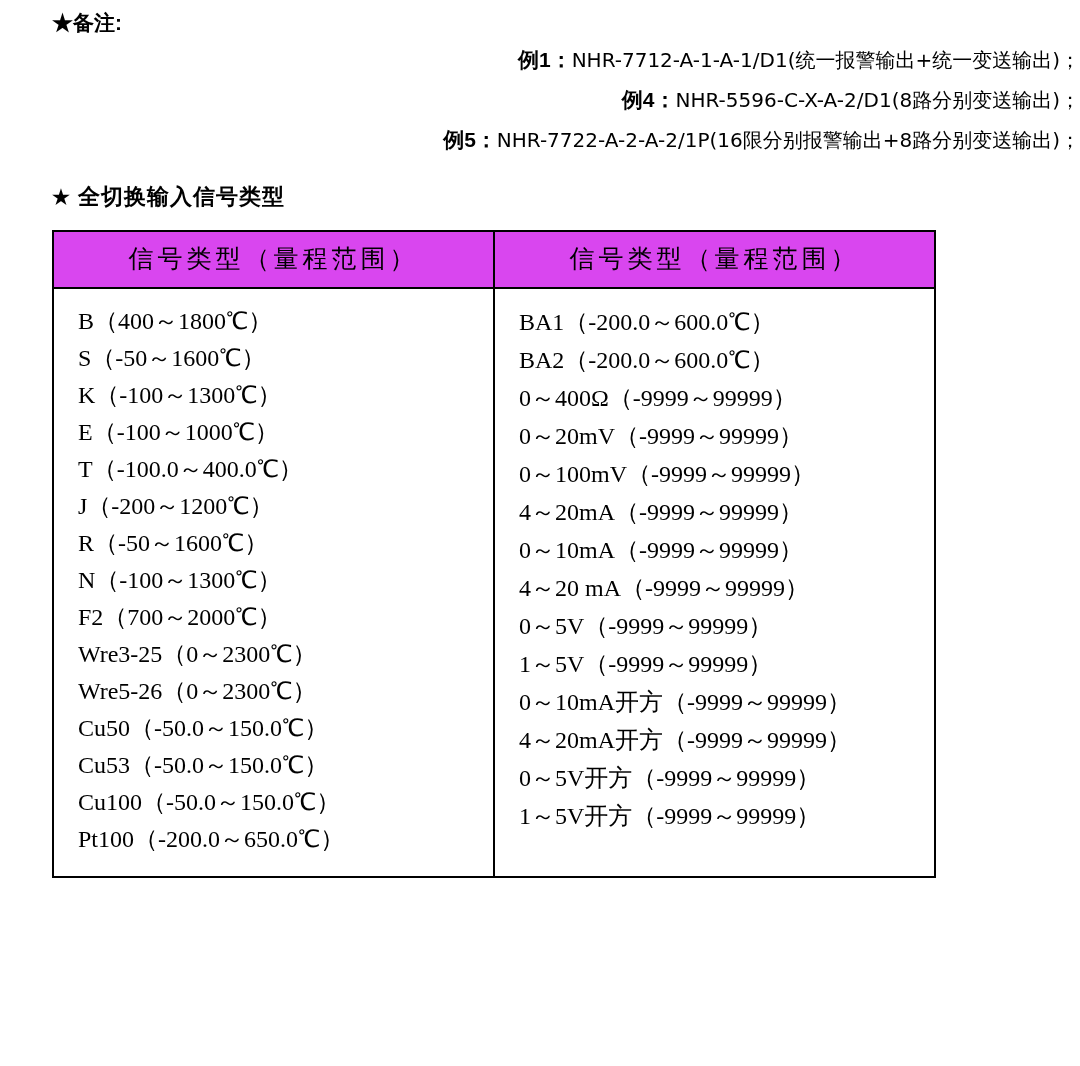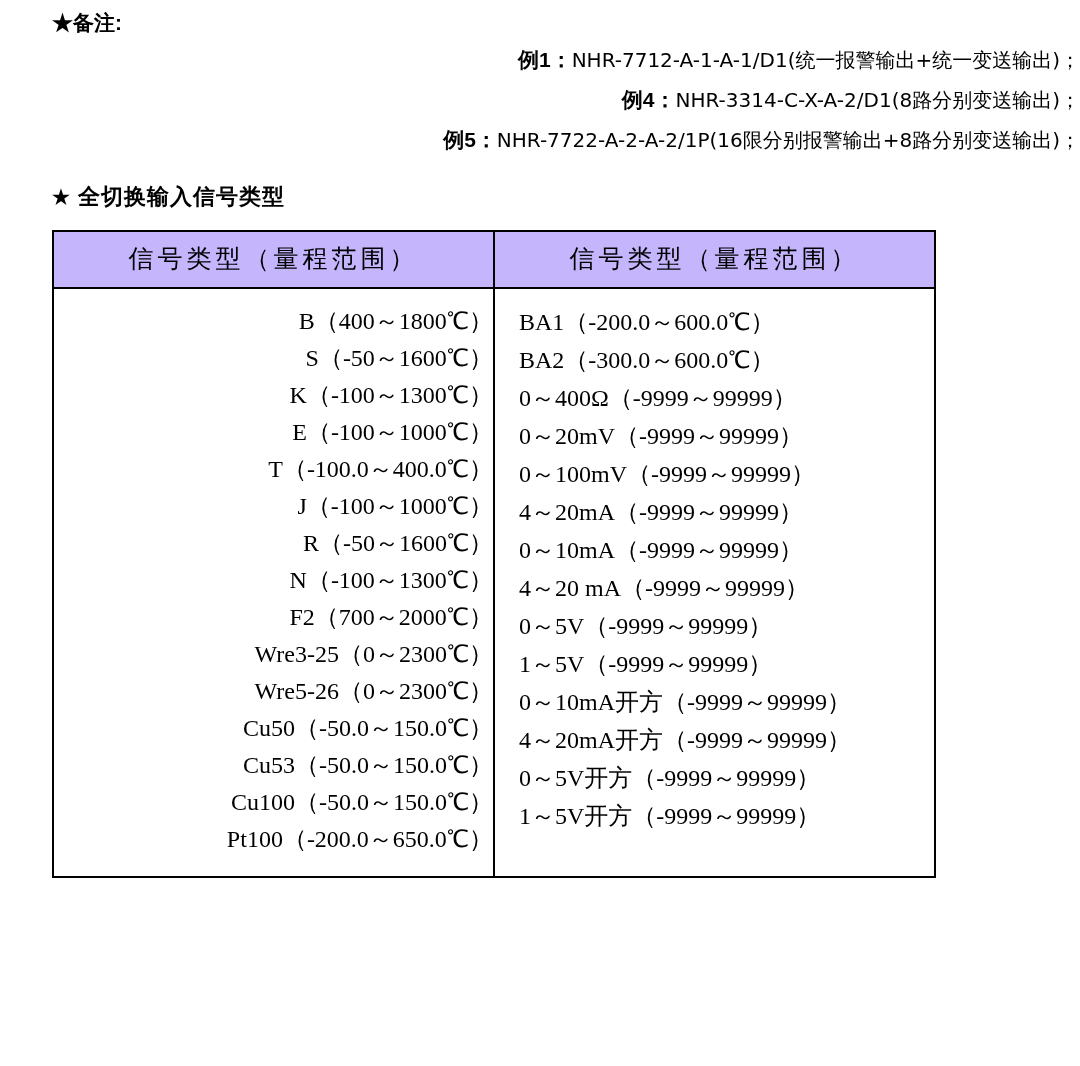--- a/index.html
+++ b/index.html
@@ -77,31 +77,30 @@
     width: 884px;
     table-layout: fixed;
   }
   table.sig-table th {
     border: 2px solid #000;
     font-family: "Liberation Serif", serif;
     font-size: 25px;
     font-weight: normal;
     letter-spacing: 4px;
     padding: 10px 0 12px 0;
-    background: #c4b5fd;
+    background: #d946ef;
     text-align: center;
   }
   table.sig-table td {
     border: 2px solid #000;
     vertical-align: top;
     padding: 14px 0 18px 0;
   }
   td.col-left {
     width: 404px;
-    text-align: right;
   }
   td.col-right {
     width: 476px;
   }
   ul.sig-list {
     list-style: none;
     margin: 0;
     padding: 0 0 0 24px;
   }
   ul.sig-list li {
@@ -121,21 +120,21 @@
 
 <div class="page">
 
   <div class="notes">
     <div class="note-head">★备注:</div>
 
     <div class="example-line">
       <span class="ex-label">例1：</span><span class="ex-model">NHR-7712-A-1-A-1/D1(统一报警输出+统一变送输出)；</span>
     </div>
     <div class="example-line">
-      <span class="ex-label">例4：</span><span class="ex-model">NHR-3314-C-X-A-2/D1(8路分别变送输出)；</span>
+      <span class="ex-label">例4：</span><span class="ex-model">NHR-5596-C-X-A-2/D1(8路分别变送输出)；</span>
     </div>
     <div class="example-line">
       <span class="ex-label">例5：</span><span class="ex-model">NHR-7722-A-2-A-2/1P(16限分别报警输出+8路分别变送输出)；</span>
     </div>
   </div>
 
   <div class="section-title">
     <span class="star">★</span>
     <span>全切换输入信号类型</span>
   </div>
@@ -150,36 +149,36 @@
       </thead>
       <tbody>
         <tr>
           <td class="col-left">
             <ul class="sig-list">
               <li>B（400～1800℃）</li>
               <li>S（-50～1600℃）</li>
               <li>K（-100～1300℃）</li>
               <li>E（-100～1000℃）</li>
               <li>T（-100.0～400.0℃）</li>
-              <li>J（-100～1000℃）</li>
+              <li>J（-200～1200℃）</li>
               <li>R（-50～1600℃）</li>
               <li>N（-100～1300℃）</li>
               <li>F2（700～2000℃）</li>
               <li>Wre3-25（0～2300℃）</li>
               <li>Wre5-26（0～2300℃）</li>
               <li>Cu50（-50.0～150.0℃）</li>
               <li>Cu53（-50.0～150.0℃）</li>
               <li>Cu100（-50.0～150.0℃）</li>
               <li>Pt100（-200.0～650.0℃）</li>
             </ul>
           </td>
           <td class="col-right">
             <ul class="sig-list right-list">
               <li>BA1（-200.0～600.0℃）</li>
-              <li>BA2（-300.0～600.0℃）</li>
+              <li>BA2（-200.0～600.0℃）</li>
               <li>0～400Ω（-9999～99999）</li>
               <li>0～20mV（-9999～99999）</li>
               <li>0～100mV（-9999～99999）</li>
               <li>4～20mA（-9999～99999）</li>
               <li>0～10mA（-9999～99999）</li>
               <li>4～20 mA（-9999～99999）</li>
               <li>0～5V（-9999～99999）</li>
               <li>1～5V（-9999～99999）</li>
               <li>0～10mA开方（-9999～99999）</li>
               <li>4～20mA开方（-9999～99999）</li>

